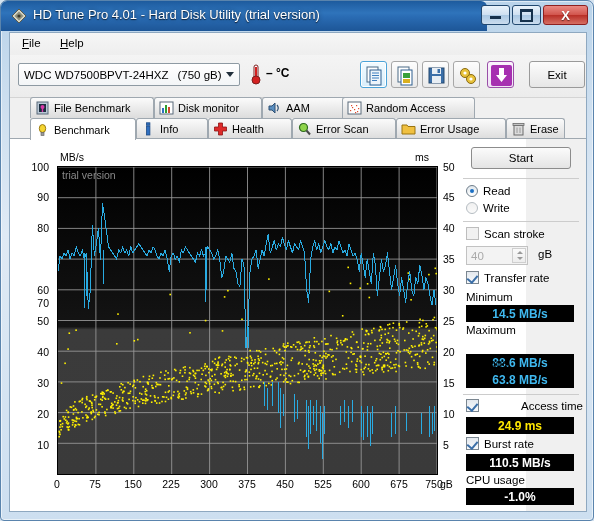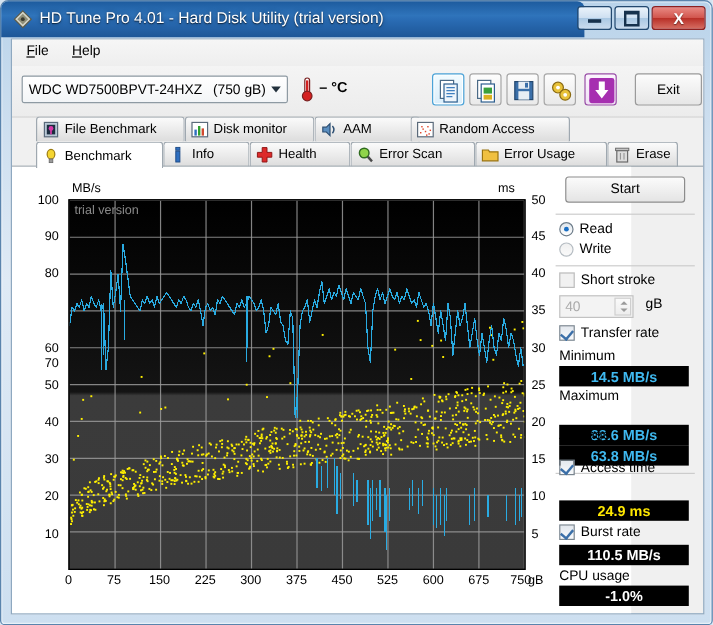--- a/index.html
+++ b/index.html
@@ -1471,21 +1471,21 @@
           <span>Read</span>
         </div>
         <div class="ctl-row" style="top:57px;">
           <span class="radio off"></span>
           <span>Write</span>
         </div>
         <div class="divider" style="top:76px;"></div>
 
         <div class="ctl-row" style="top:82px;">
           <span class="chk dis"></span>
-          <span>Short stroke</span>
+          <span>Scan stroke</span>
         </div>
         <div id="spin-box" style="top:101px;">
           <span>40</span>
           <span id="spin-btns">
             <i class="sp-up"></i>
             <i class="sp-dn"></i>
           </span>
         </div>
         <div id="gb-label" style="top:103px;">gB</div>
 
@@ -1496,21 +1496,21 @@
 
         <div class="val-label" style="top:146px;">Minimum</div>
         <div class="val-box val-cyan" style="top:160px;">14.5 MB/s</div>
         <div class="val-label" style="top:179px;">Maximum</div>
         <div class="val-box val-cyan" style="top:193px;margin-top:16px;">88.6 MB/s</div>
         <div class="val-label" style="top:212px;">Average</div>
         <div class="val-box val-cyan" style="top:226px;">63.8 MB/s</div>
 
         <div class="divider" style="top:249px;"></div>
 
-        <div class="ctl-row" style="top:238px;">
+        <div class="ctl-row" style="top:254px;gap:37px;">
           <span class="chk on"></span>
           <span>Access time</span>
         </div>
         <div class="val-box val-yellow" style="top:272px;">24.9 ms</div>
 
         <div class="ctl-row" style="top:292px;">
           <span class="chk on"></span>
           <span>Burst rate</span>
         </div>
         <div class="val-box val-white" style="top:309px;">110.5 MB/s</div>

